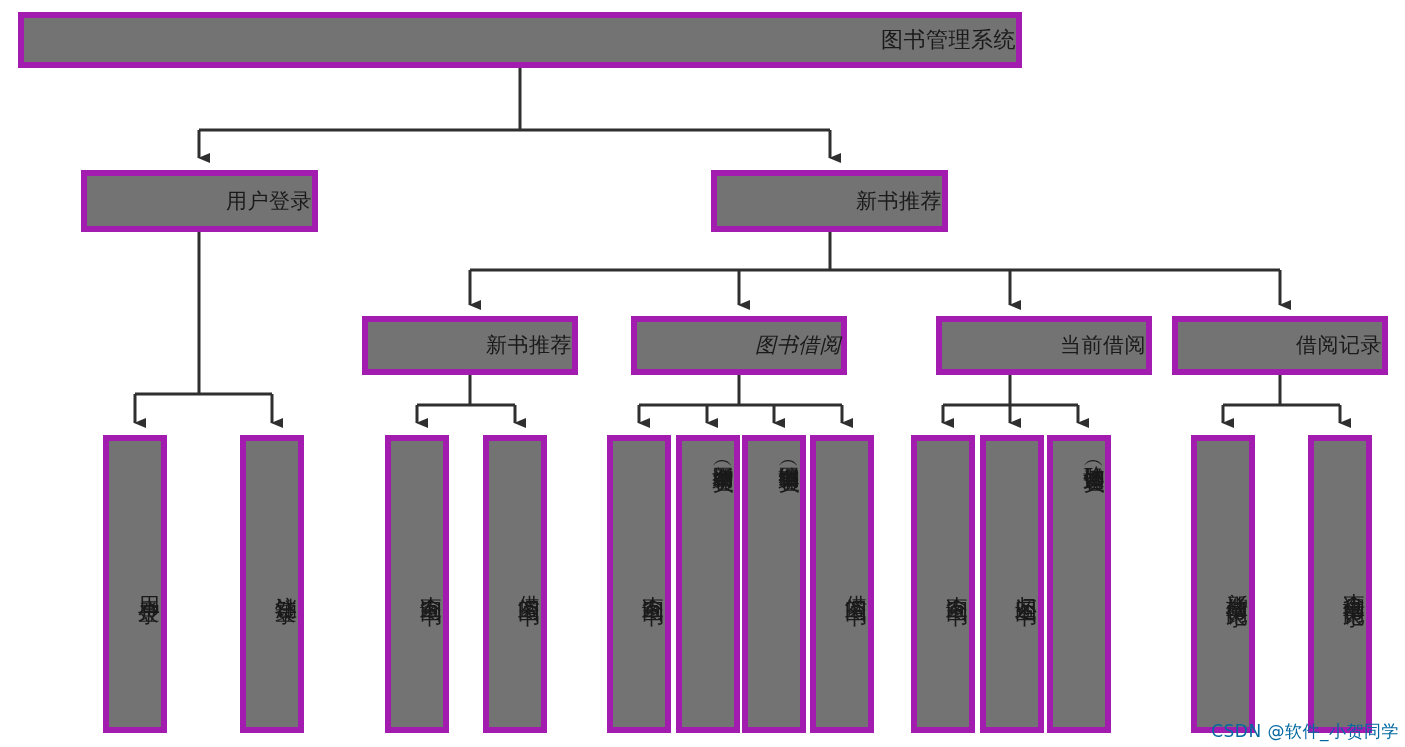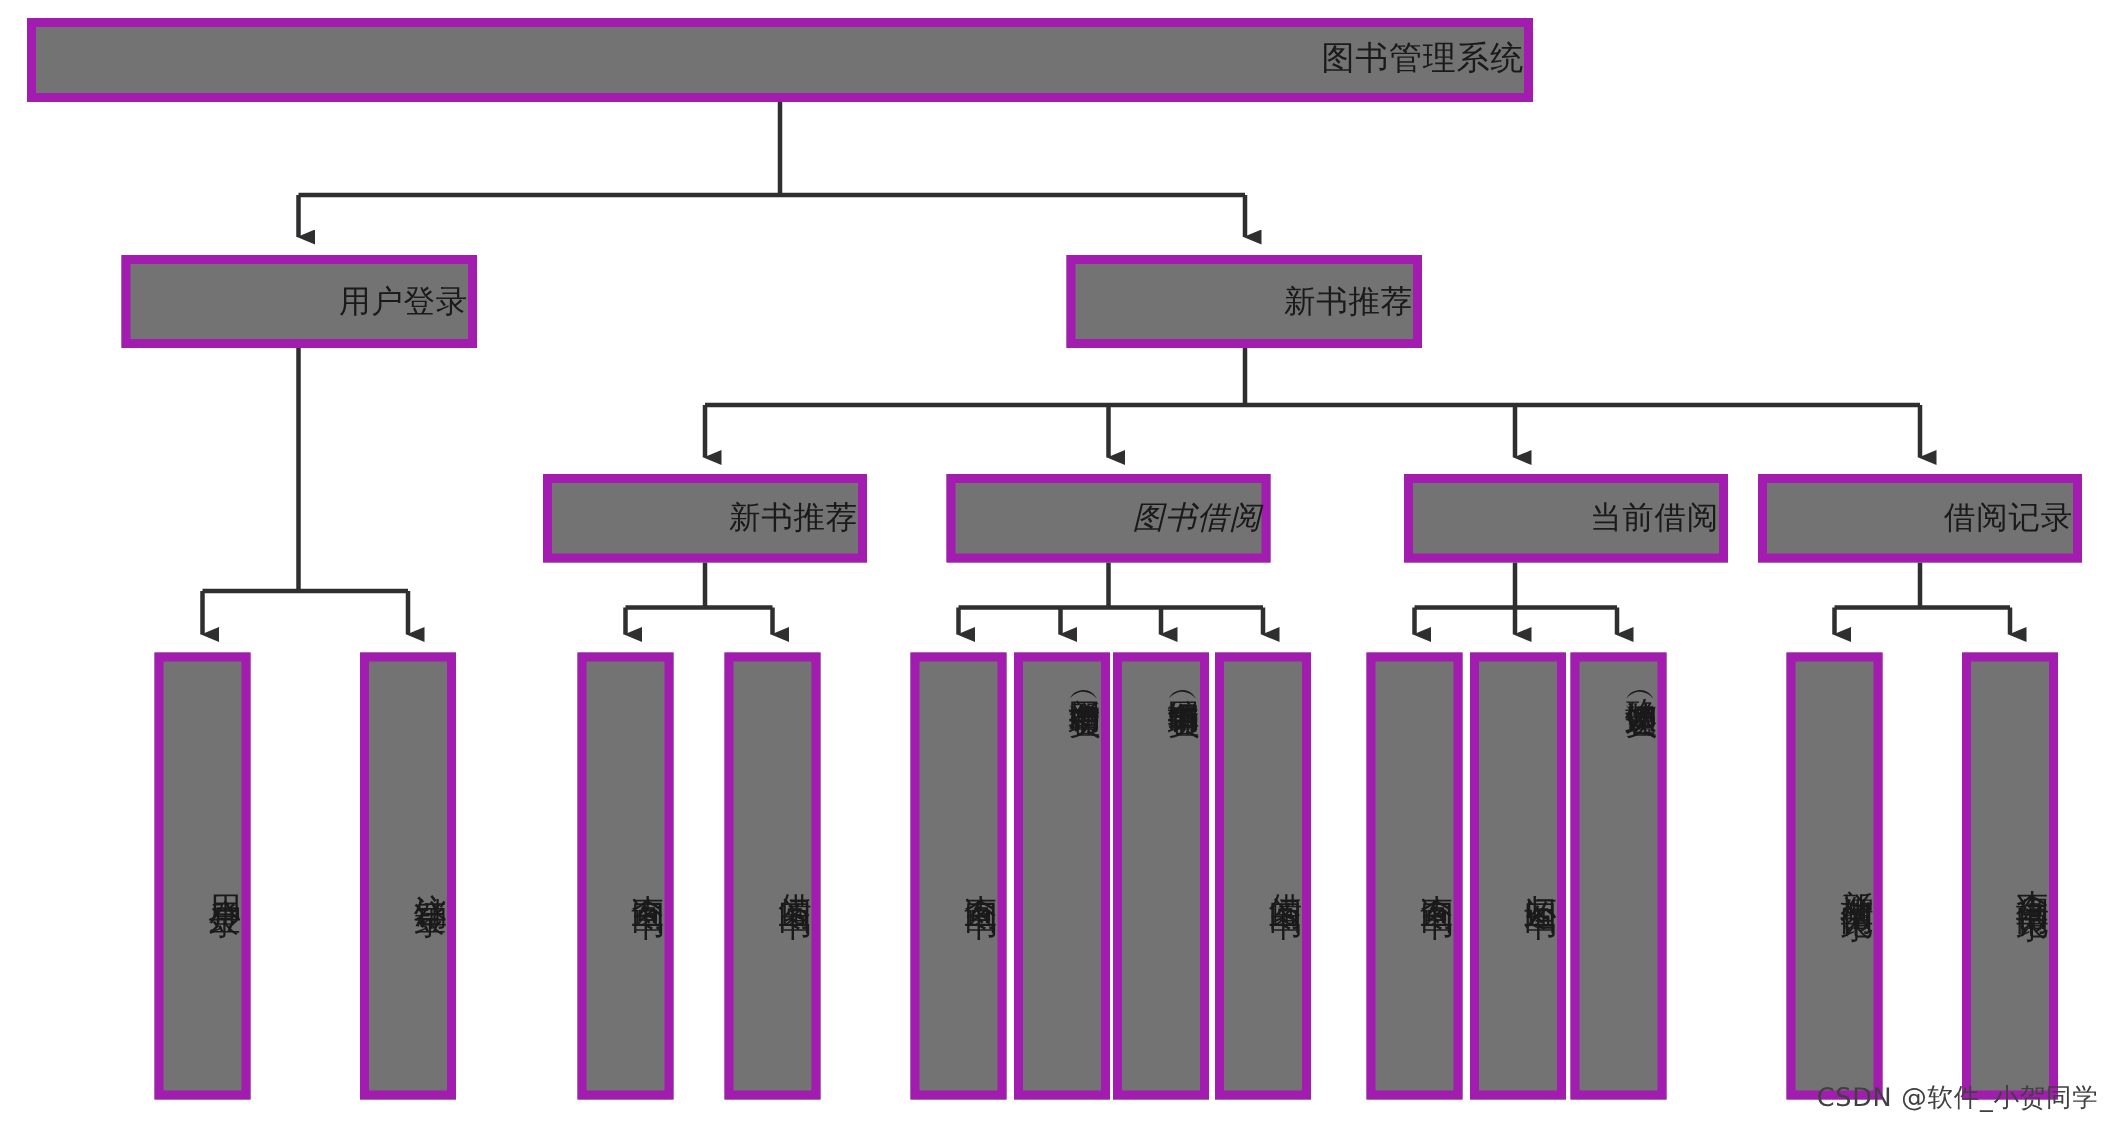--- a/index.html
+++ b/index.html
@@ -68,21 +68,21 @@
   }
   .node.vert.centered {
     align-items: center;
     padding-top: 0;
   }
   #watermark {
     position: absolute;
     right: 6px;
     bottom: 4px;
     font-size: 17px;
-    color: #404040;
+    color: #0369a1;
     letter-spacing: 0.5px;
     white-space: nowrap;
     pointer-events: none;
   }
 </style>
 </head>
 <body>
 
 <div id="diagram-root">
 

